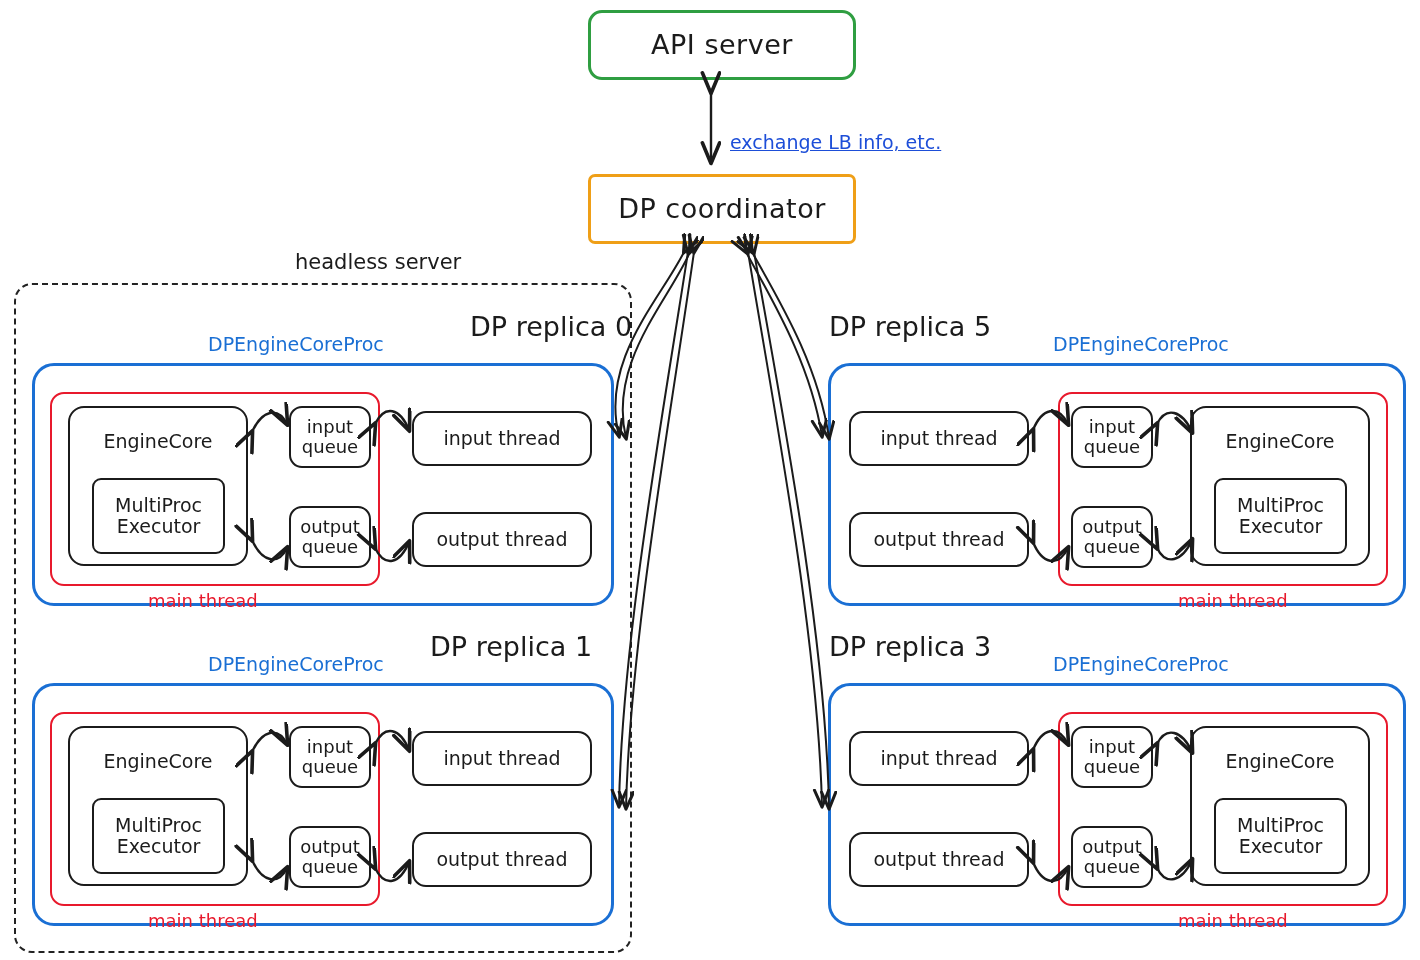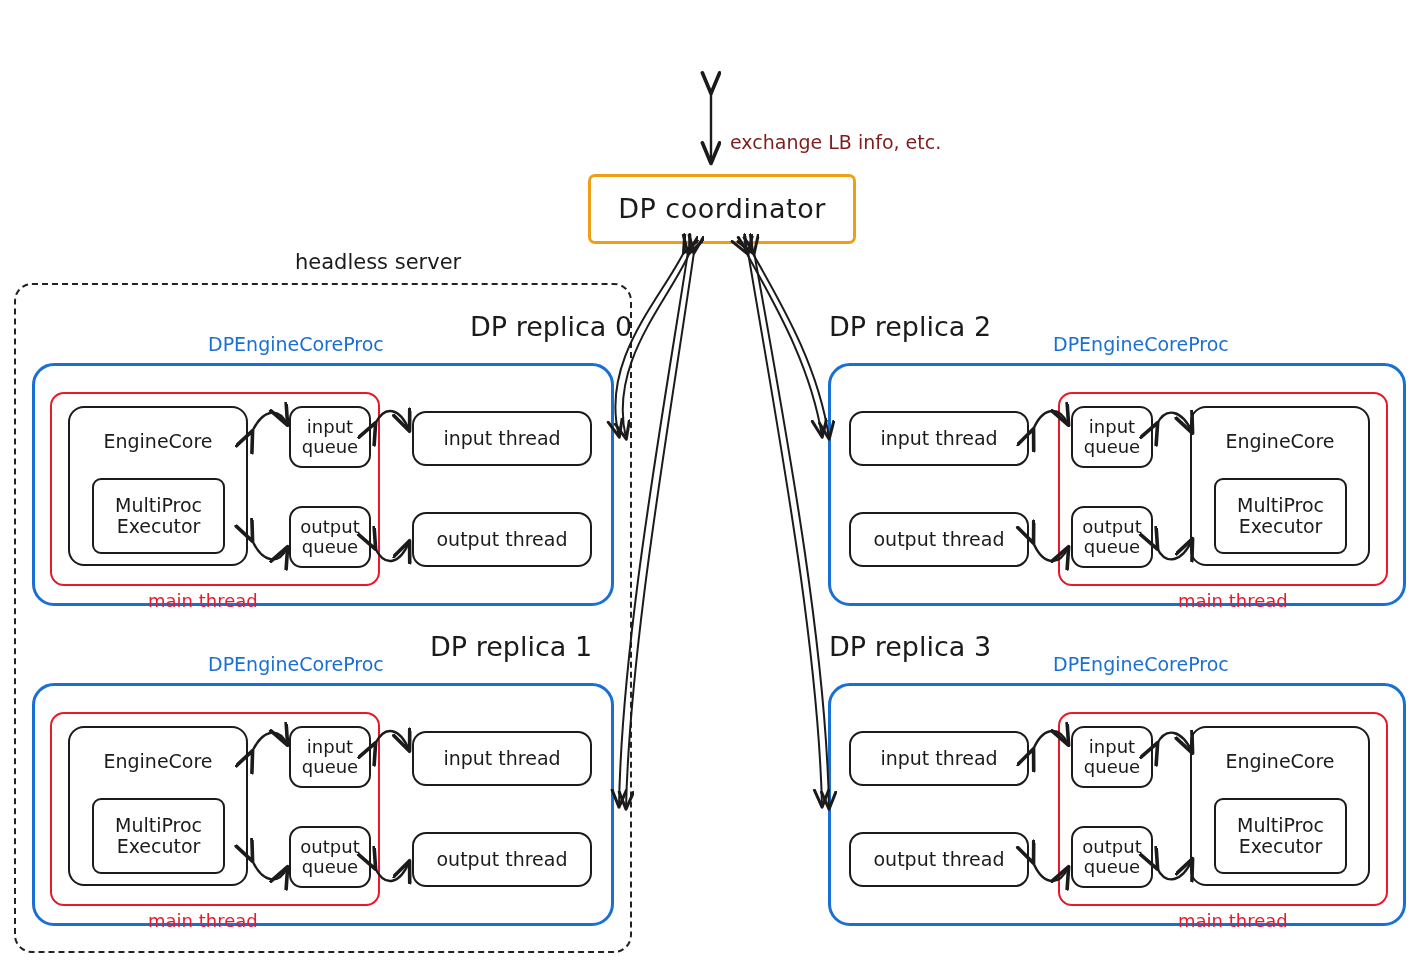--- a/index.html
+++ b/index.html
@@ -76,36 +76,39 @@
     font-size: 18px;
     flex-direction: column;
   }
 
   
   .label { position: absolute; white-space: nowrap; }
   .lbl-headless { font-size: 21px; color: #1b1b1b; margin-left: 44px; }
   .lbl-replica  { font-size: 27px; color: #1b1b1b; }
   .lbl-proc     { font-size: 19px; color: #1a6fd4; }
   .lbl-main     { font-size: 18px; color: #e8192c; }
-  .lbl-exchange { font-size: 19px; color: #7f1d1d; }
+  .lbl-exchange { font-size: 19px; color: #1d4ed8; text-decoration: underline; }
 
   svg.overlay {
     position: absolute; left: 0; top: 0;
     width: 1420px; height: 960px;
     pointer-events: none;
     overflow: visible;
   }
   .stroke-blk { fill: none; stroke: #1b1b1b; stroke-width: 2.4; stroke-linecap: round; }
   .stroke-thin { fill: none; stroke: #1b1b1b; stroke-width: 2.0; stroke-linecap: round; }
 </style>
 </head>
 <body>
 
 <div id="stage">
 
+  <div class="node box-api" style="left:588px; top:10px; width:268px; height:70px;">
+    <span>API server</span>
+  </div>
 
   <div class="node box-coord" style="left:588px; top:174px; width:268px; height:70px;border-radius:7px;">
     <span>DP coordinator</span>
   </div>
 
   <div class="label lbl-exchange" style="left:730px; top:131px;">exchange LB info, etc.</div>
 
   <div class="label lbl-headless" style="left:251px; top:250px;">headless server</div>
 
   <div class="frame frame-headless" style="left:14px; top:283px; width:618px; height:670px;"></div>
@@ -165,21 +168,21 @@
     <span>queue</span>
   </div>
 
   <div class="node box-plain" style="left:412px; top:731px; width:180px; height:55px;">
     <span>input thread</span>
   </div>
   <div class="node box-plain" style="left:412px; top:832px; width:180px; height:55px;">
     <span>output thread</span>
   </div>
 
-  <div class="label lbl-replica" style="left:829px; top:311px;">DP replica 2</div>
+  <div class="label lbl-replica" style="left:829px; top:311px;">DP replica 5</div>
   <div class="label lbl-proc" style="left:1053px; top:333px;">DPEngineCoreProc</div>
 
   <div class="frame frame-proc" style="left:828px; top:363px; width:578px; height:243px;"></div>
   <div class="frame frame-main" style="left:1058px; top:392px; width:330px; height:194px;"></div>
   <div class="label lbl-main" style="left:1178px; top:590px;">main thread</div>
 
   <div class="node box-plain" style="left:849px; top:411px; width:180px; height:55px;">
     <span>input thread</span>
   </div>
   <div class="node box-plain" style="left:849px; top:512px; width:180px; height:55px;">

